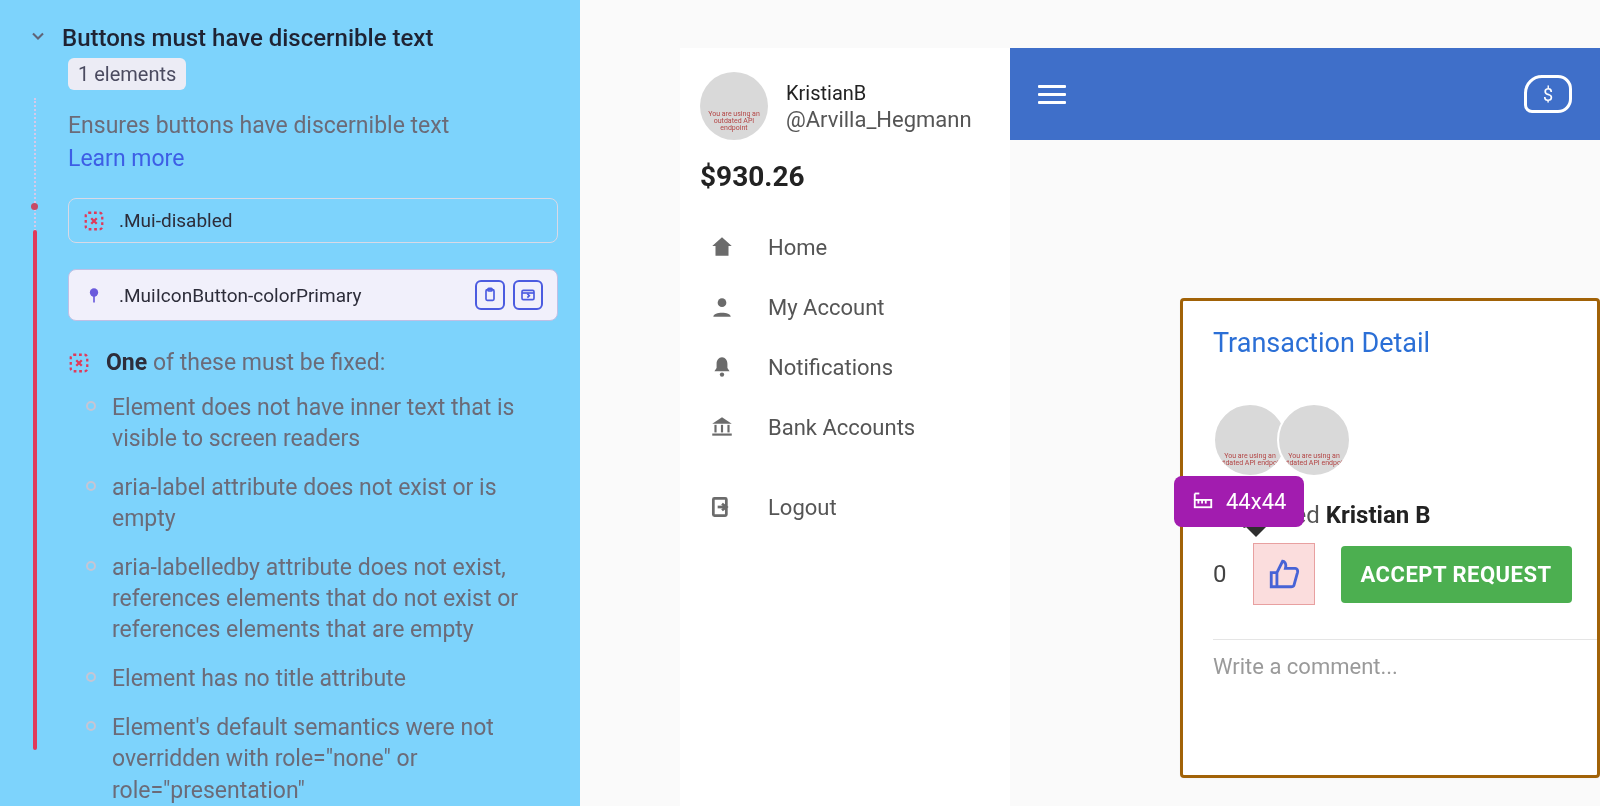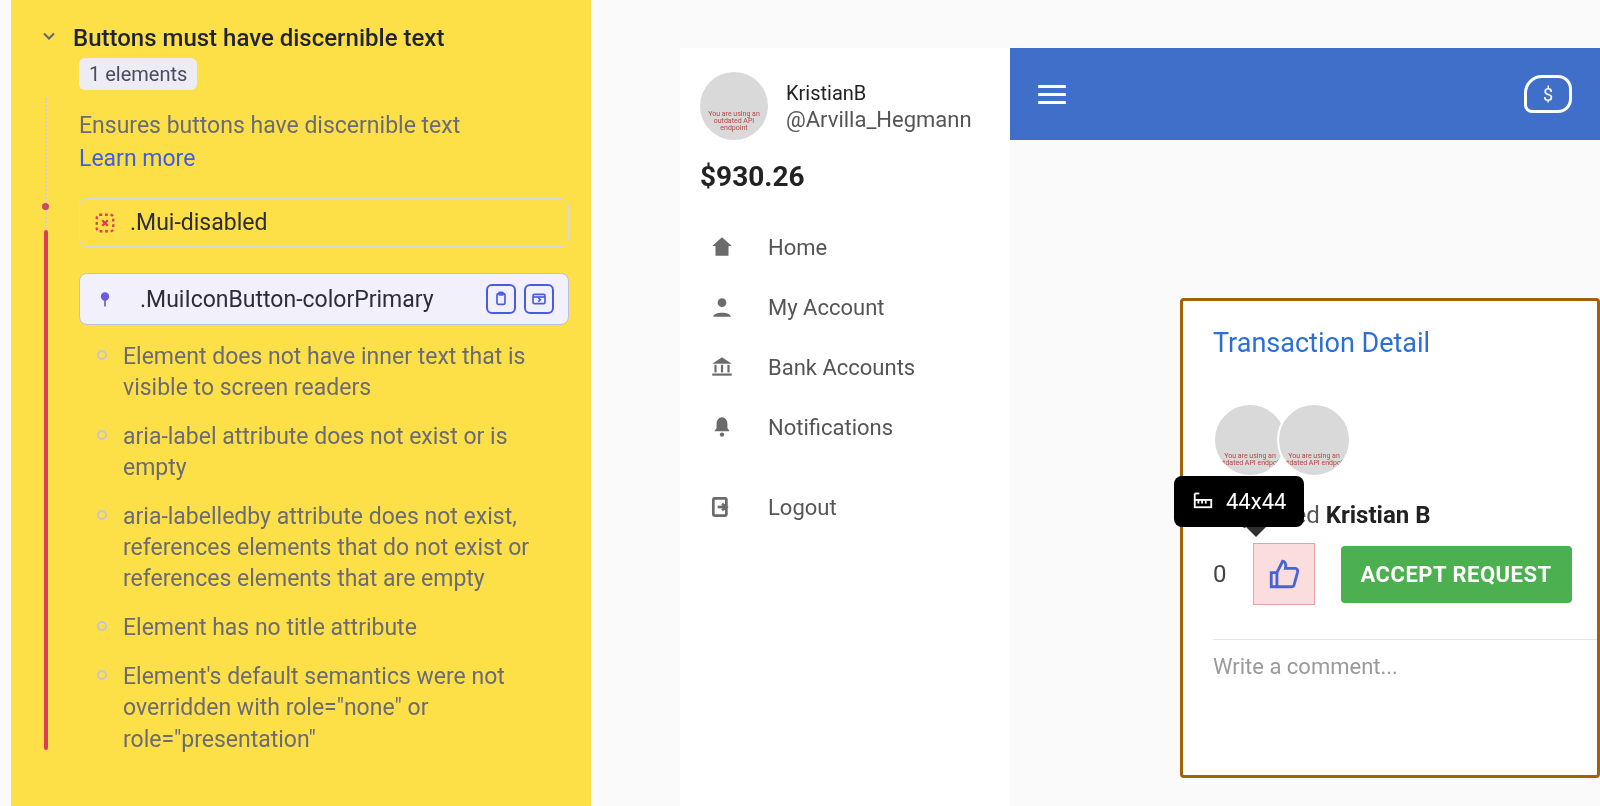--- a/index.html
+++ b/index.html
@@ -1,35 +1,35 @@
 <!DOCTYPE html>
 <html><head>
 <meta charset="utf-8">
 <style>
   * { box-sizing: border-box; margin: 0; padding: 0; font-family: -apple-system, BlinkMacSystemFont, "Segoe UI", Roboto, Arial, sans-serif; }
   body { width: 1600px; height: 806px; background: #fafafa; overflow: hidden; position: relative; }
 
   
-  .left-panel { position: absolute; left: 11px; top: 0; width: 580px; height: 806px; background: #fde047; padding: 24px 12px 32px 28px; }
+  .left-panel { position: absolute; left: 0; top: 0; width: 580px; height: 806px; background: #7dd3fc; padding: 24px 12px 32px 28px; }
   .header-row { display: flex; align-items: center; gap: 14px; }
   .chevron { color: #5f6478; font-size: 20px; }
   .issue-title { font-size: 24px; color: #1f2333; font-weight: 500; }
   .badge-elements { display:inline-block; margin-left: 40px; margin-top: 6px; background: #ececf5; color: #4b4b60; padding: 4px 10px; border-radius: 6px; font-size: 20px; }
   .desc { margin-left: 40px; margin-top: 20px; color: #6b6b78; font-size: 23px; line-height: 1.35; }
   .learn-more { display:block; margin-left: 40px; margin-top: 4px; color: #3d5ee5; font-size: 23px; text-decoration: none; }
 
   .timeline { position: absolute; left: 33px; top: 98px; width: 3px; height: 660px; }
   .timeline::before { content:""; position:absolute; left:1px; top:0; width:1px; height:140px; border-left: 2px dotted #d5c9ea; }
   .timeline .dot1 { position:absolute; left:-2px; top:105px; width:7px; height:7px; border-radius:50%; background:#c74a66; }
   .timeline::after { content:""; position:absolute; left:0; top:132px; width:4px; height:520px; background:#e03a5b; border-radius:2px; }
 
   .selector-box { margin-left:40px; margin-top:26px; border:1px solid #d9d9e6; border-radius:8px; padding:10px 14px; display:flex; align-items:center; gap:14px; width: 490px; }
   .selector-box.active { background:#f1f0fb; border:1px solid #bfbfe5; justify-content: space-between; }
   .sel-icon { width:22px; height:22px; display:flex; align-items:center; justify-content:center; flex-shrink:0; }
-  .sel-text { font-size: 23px; color: #2d2d3a; }
+  .sel-text { font-size: 19px; color: #2d2d3a; }
   .sel-actions { display:flex; gap:8px; }
   .icon-btn { width:30px; height:30px; border:2px solid #4b5be0; border-radius:6px; display:flex; align-items:center; justify-content:center; color:#4b5be0; }
 
   .fix-heading { margin-left: 40px; margin-top: 28px; display:flex; align-items:center; gap:16px; }
   .fix-heading .txt { font-size: 23px; color:#6b6b78; }
   .fix-heading .txt b { color:#2d2d3a; font-weight:700; }
   .fix-list { list-style:none; margin-left: 58px; margin-top: 16px; }
   .fix-list li { display:flex; gap:16px; font-size: 23px; color:#6b6b78; line-height:1.35; margin-bottom: 18px; padding-right: 10px; }
   .fix-list li .bullet { width:10px; height:10px; border:2px solid #c5c5d4; border-radius:50%; flex-shrink:0; margin-top:9px; }
 
@@ -63,21 +63,21 @@
   .tx-desc { margin-top: 24px; font-size: 24px; color:#222; white-space: nowrap; }
   .tx-desc .req { color:#555; }
   .tx-row { display:flex; align-items:center; gap:26px; margin-top: 14px; }
   .tx-count { font-size: 24px; color:#444; }
   .like-box { width:62px; height:62px; border:1px solid #e8a0a0; background:#fbdddd; display:flex; align-items:center; justify-content:center; }
   .accept-btn { background:#4caf50; color:#fff; font-size: 22px; font-weight:700; padding: 16px 20px; border-radius:4px; border:none; letter-spacing:0.5px; }
   .comment-row { margin-top: 34px; border-top:1px solid #e5e5e5; padding-top: 14px; }
   .comment-input { width: 370px; border:none; outline:none; font-size: 22px; color:#333; }
   .comment-input::placeholder { color:#9a9a9a; }
 
-  .tooltip { position:absolute; left: 494px; top: 428px; background:#000000; color:#fff; padding: 12px 18px; border-radius:8px; font-size: 22px; display:flex; align-items:center; gap:12px; z-index:5; }
+  .tooltip { position:absolute; left: 494px; top: 428px; background:#a21caf; color:#fff; padding: 12px 18px; border-radius:8px; font-size: 22px; display:flex; align-items:center; gap:12px; z-index:5; }
   .tooltip::after { content:""; position:absolute; left: 72px; bottom:-10px; width:0; height:0; border-left:10px solid transparent; border-right:10px solid transparent; border-top:10px solid #2f2f2f; }
 </style>
 </head>
 <body>
 
 <div class="left-panel">
   <div class="timeline">
       <div class="dot1"></div>
     </div>
 
@@ -98,21 +98,21 @@
     <span class="sel-icon">
       <svg width="22" height="22" viewBox="0 0 24 24">
           <rect x="3" y="3" width="18" height="18" rx="3" fill="none" stroke="#e03a5b" stroke-width="2.5" stroke-dasharray="3 3"></rect>
           <path d="M9 9 L15 15 M15 9 L9 15" stroke="#e03a5b" stroke-width="2.5"></path>
         </svg>
     </span>
     <span class="sel-text">.Mui-disabled</span>
   </div>
 
   <div class="selector-box active">
-    <div style="display:flex;align-items:center;gap:24px;justify-content:space-between;">
+    <div style="display:flex;align-items:center;gap:14px;justify-content:space-between;">
       <span class="sel-icon">
         <svg width="20" height="20" viewBox="0 0 24 24" fill="#6b5bdc">
             <circle cx="12" cy="9" r="5"></circle>
             <rect x="11" y="13" width="2" height="8"></rect>
           </svg>
       </span>
       <span class="sel-text">.MuiIconButton-colorPrimary</span>
     </div>
     <div class="sel-actions">
       <span class="icon-btn">
@@ -124,20 +124,29 @@
       <span class="icon-btn">
         <svg width="16" height="16" viewBox="0 0 24 24" fill="none" stroke="#4b5be0" stroke-width="2.5">
             <rect x="3" y="5" width="18" height="14" rx="2"></rect>
             <line x1="3" y1="9" x2="21" y2="9"></line>
             <polyline points="11 12 14 15 11 18" transform="translate(0,-2)"></polyline>
           </svg>
       </span>
     </div>
   </div>
 
+  <div class="fix-heading">
+    <span class="sel-icon">
+      <svg width="22" height="22" viewBox="0 0 24 24">
+          <rect x="3" y="3" width="18" height="18" rx="3" fill="none" stroke="#e03a5b" stroke-width="2.5" stroke-dasharray="3 3"></rect>
+          <path d="M9 9 L15 15 M15 9 L9 15" stroke="#e03a5b" stroke-width="2.5"></path>
+        </svg>
+    </span>
+    <span class="txt"><b>One</b><span> of these must be fixed:</span></span>
+  </div>
 
   <ul class="fix-list">
     <li>
         <span class="bullet"></span>
         <span>Element does not have inner text that is visible to screen readers</span>
       </li>
     <li>
         <span class="bullet"></span>
         <span>aria-label attribute does not exist or is empty</span>
       </li>
@@ -181,41 +190,41 @@
         <span>Home</span>
       </div>
       <div class="nav-item">
         <span class="nicon">
             <svg width="26" height="26" viewBox="0 0 24 24" fill="#6b6b6b">
               <circle cx="12" cy="8" r="4"></circle>
               <path d="M4 21 C4 16 20 16 20 21 Z"></path>
             </svg>
           </span>
         <span>My Account</span>
+      </div>
+      <div class="nav-item">
+        <span class="nicon">
+            <svg width="26" height="26" viewBox="0 0 24 24" fill="#6b6b6b">
+              <path d="M12 3 C9 3 7 6 7 9 V13 L5 16 H19 L17 13 V9 C17 6 15 3 12 3 Z"></path>
+              <circle cx="12" cy="19" r="2"></circle>
+            </svg>
+          </span>
+        <span>Notifications</span>
       </div>
       <div class="nav-item">
         <span class="nicon">
             <svg width="26" height="26" viewBox="0 0 24 24" fill="#6b6b6b">
               <path d="M3 9 L12 3 L21 9 Z"></path>
               <rect x="5" y="10" width="2" height="7"></rect>
               <rect x="11" y="10" width="2" height="7"></rect>
               <rect x="17" y="10" width="2" height="7"></rect>
               <rect x="3" y="18" width="18" height="2"></rect>
             </svg>
           </span>
         <span>Bank Accounts</span>
-      </div>
-      <div class="nav-item">
-        <span class="nicon">
-            <svg width="26" height="26" viewBox="0 0 24 24" fill="#6b6b6b">
-              <path d="M12 3 C9 3 7 6 7 9 V13 L5 16 H19 L17 13 V9 C17 6 15 3 12 3 Z"></path>
-              <circle cx="12" cy="19" r="2"></circle>
-            </svg>
-          </span>
-        <span>Notifications</span>
       </div>
       <div class="nav-gap"></div>
       <div class="nav-item">
         <span class="nicon">
             <svg width="26" height="26" viewBox="0 0 24 24" fill="none" stroke="#6b6b6b" stroke-width="2.5">
               <rect x="4" y="4" width="12" height="16" rx="1"></rect>
               <polyline points="12 9 16 12 12 15"></polyline>
               <line x1="8" y1="12" x2="16" y2="12"></line>
             </svg>
           </span>

